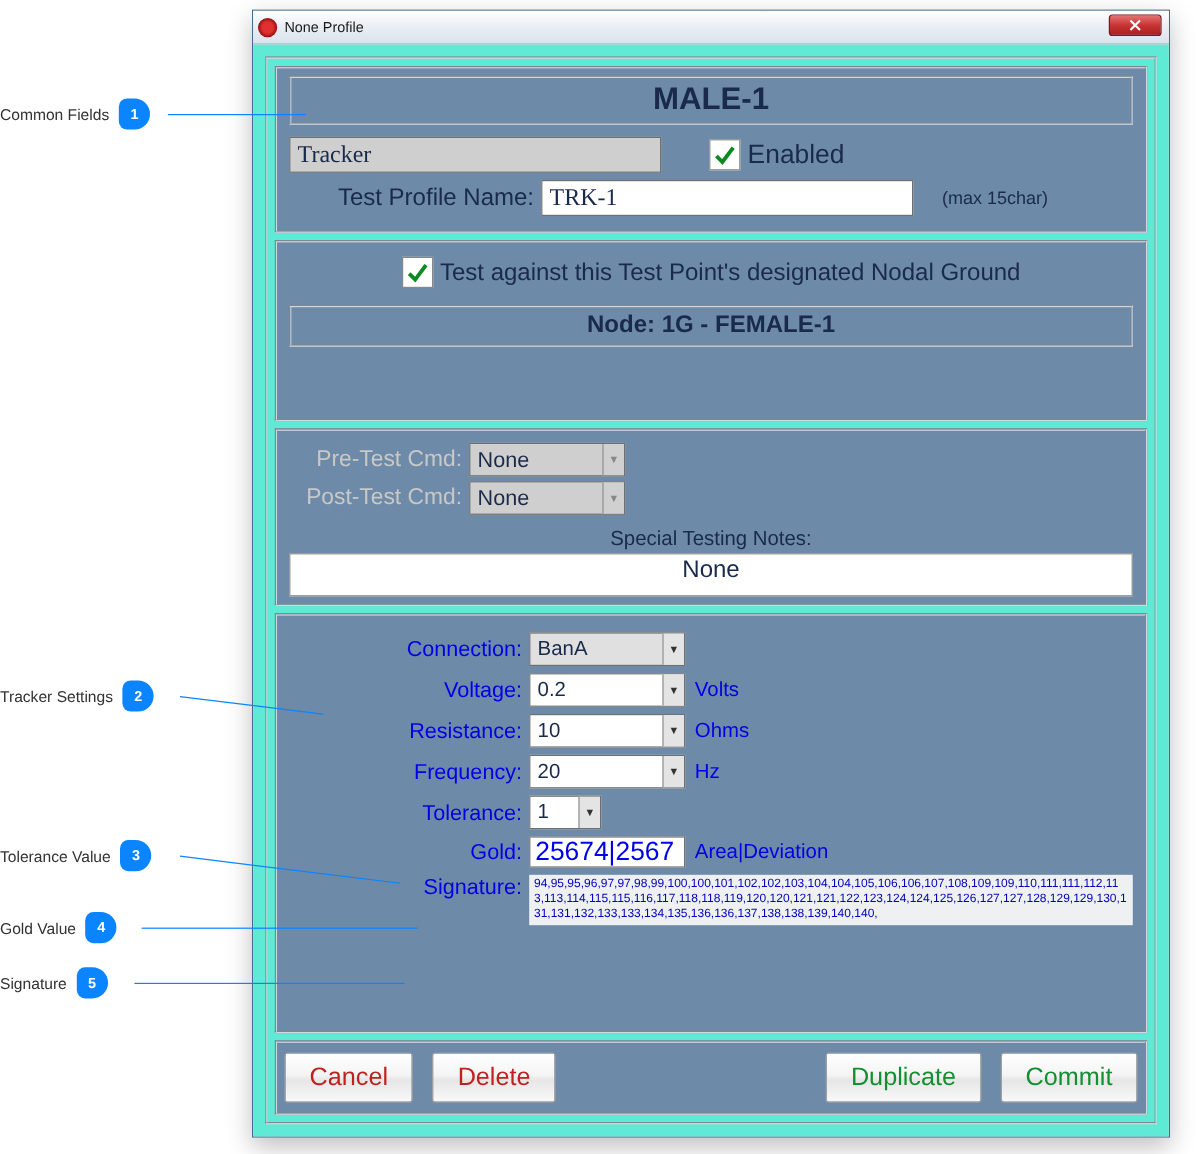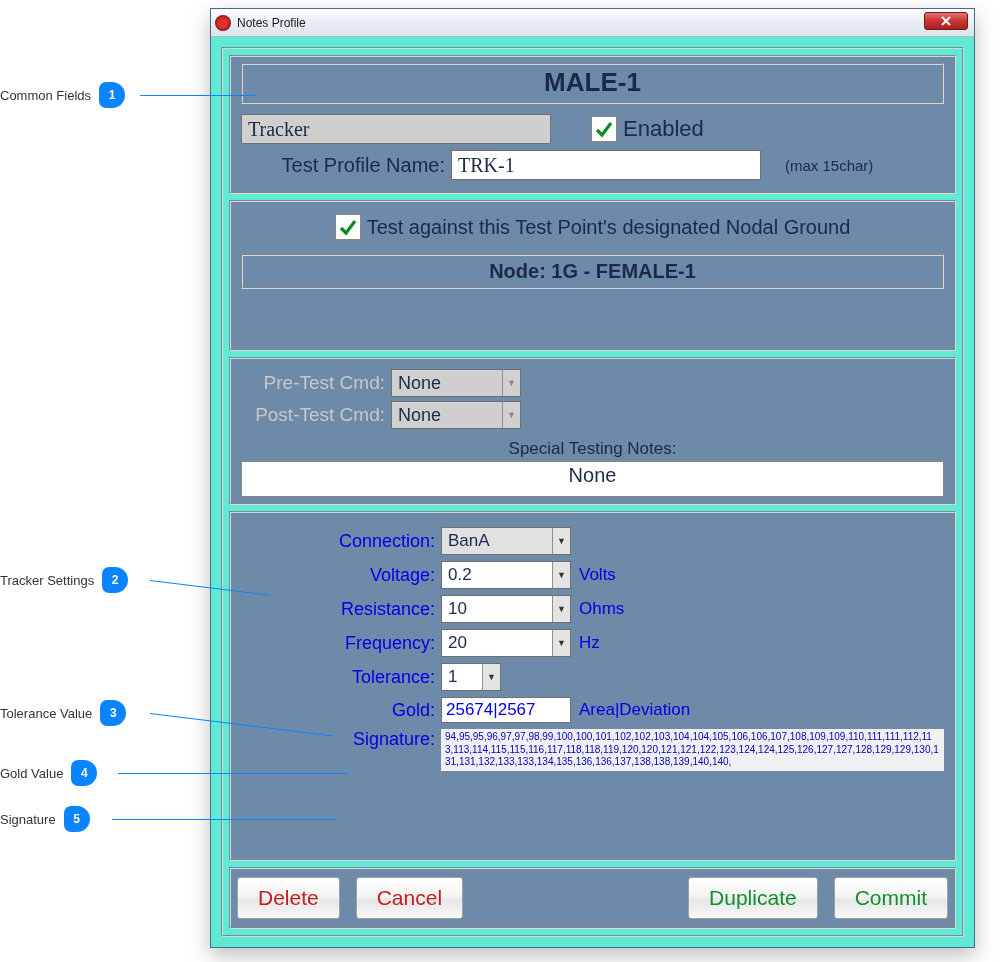--- a/index.html
+++ b/index.html
@@ -261,21 +261,21 @@
     font-size: 17px;
     margin-left: 8px;
   }
   .combo-sm .combo-text { min-width: 110px; font-size: 17px; }
   .combo-xs .combo-text { min-width: 40px; font-size: 17px; }
   .gold-input {
     border: 1px solid #707070;
     background: #fff;
     height: 26px;
     width: 130px;
-    font-size: 17px;
+    font-size: 22px;
     color: #0000e8;
     padding: 2px 4px;
     font-family: inherit;
   }
   .sig-box {
     background: #eef0f2;
     border: none;
     color: #0000be;
     font-size: 10px;
     line-height: 1.25;
@@ -336,21 +336,21 @@
 
 <div class="callout" style="top:806px;">
   <span class="callout-label">Signature</span>
   <span class="callout-badge">5</span>
 </div>
 <div class="callout-line" style="top:819px; left:112px; width:225px;"></div>
 
 <div class="window">
   <div class="titlebar">
     <span class="titlebar-icon"></span>
-    <span class="titlebar-title">Notes Profile</span>
+    <span class="titlebar-title">None Profile</span>
     <span class="titlebar-close">
       <svg viewBox="0 0 10 10">
           <path d="M1 1 L9 9 M9 1 L1 9" stroke="#fff" stroke-width="1.8"></path>
         </svg>
     </span>
   </div>
 
   <div class="window-body">
     <div class="outer-groove">
 
@@ -448,22 +448,22 @@
           <input class="gold-input" value="25674|2567" style="">
           <span class="trk-unit">Area|Deviation</span>
         </div>
         <div class="trk-row" style="align-items:flex-start;">
           <span class="trk-label">Signature:</span>
           <div class="sig-box">94,95,95,96,97,97,98,99,100,100,101,102,102,103,104,104,105,106,106,107,108,109,109,110,111,111,112,113,113,114,115,115,116,117,118,118,119,120,120,121,121,122,123,124,124,125,126,127,127,128,129,129,130,131,131,132,133,133,134,135,136,136,137,138,138,139,140,140,</div>
         </div>
       </div>
 
       <div class="section section-footer">
+        <button class="btn btn-red">Cancel</button>
         <button class="btn btn-red">Delete</button>
-        <button class="btn btn-red">Cancel</button>
         <span class="spacer"></span>
         <button class="btn btn-green">Duplicate</button>
         <button class="btn btn-green">Commit</button>
       </div>
 
     </div>
   </div>
 </div>
 
 </body></html>

